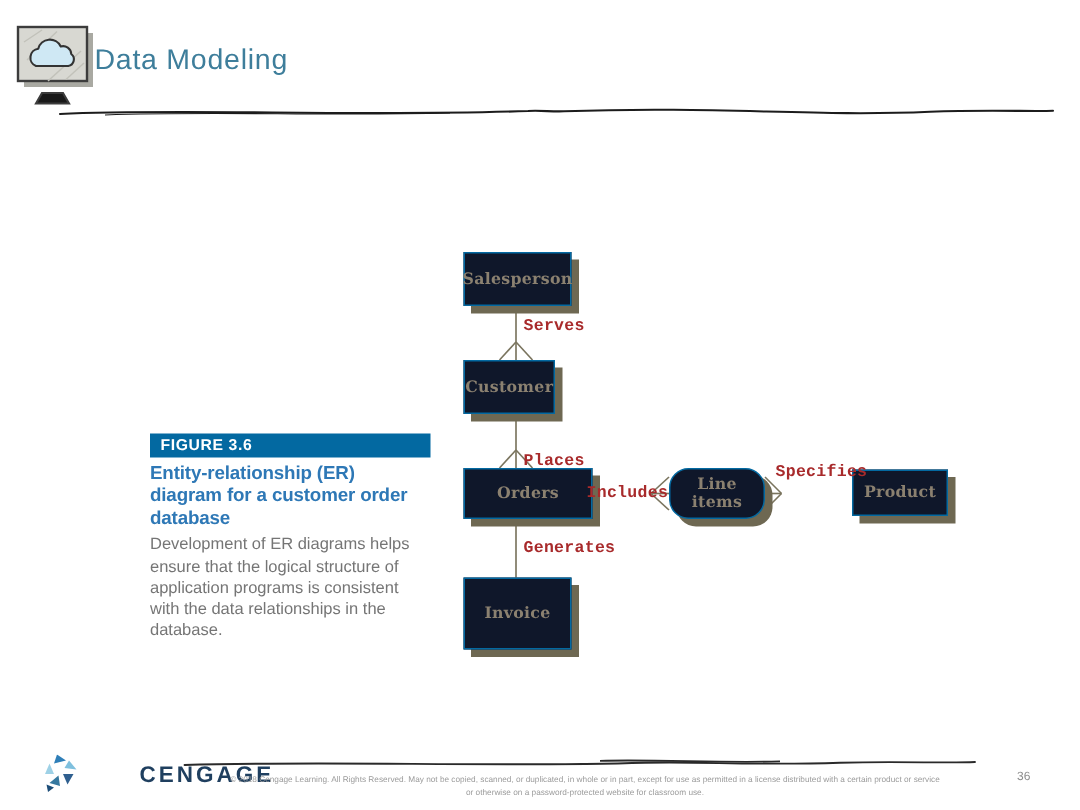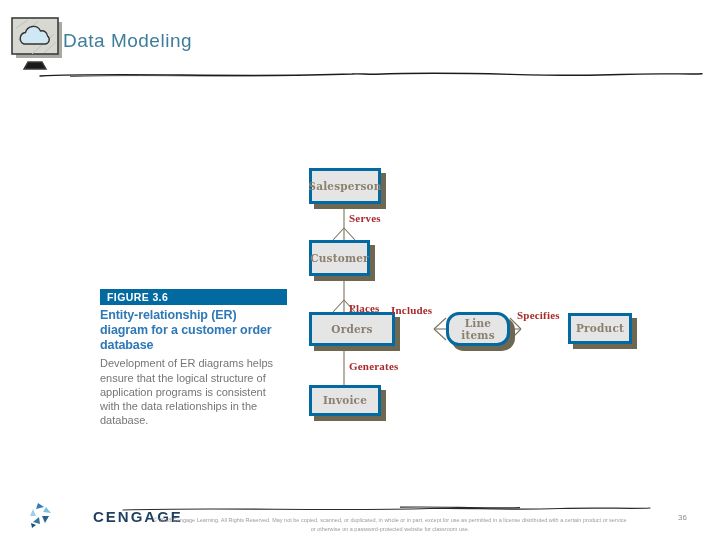--- a/index.html
+++ b/index.html
@@ -14,36 +14,36 @@
 
   
   .fig { position:absolute; left:100px; top:289px; width:187px; }
   .fig-bar { background:#0369a1; color:#ffffff; font-size:10.5px; font-weight:bold;
              height:16px; line-height:16px; padding-left:7px; letter-spacing:0.4px; }
   .fig-heading { margin-top:3px; color:#2e78b6; font-size:12.5px; font-weight:bold; line-height:1.18;
                  letter-spacing:-0.1px; }
   .fig-body { margin-top:4px; color:#757575; font-size:11px; line-height:1.3; }
 
   
-  .entity { position:absolute; background:#e5e5e5; border:3px solid #0369a1;
+  .entity { position:absolute; background:#0f172a; border:1px solid #0369a1;
             box-shadow:5px 5px 0 #6e6852; display:flex; align-items:center; justify-content:center;
             font-family:"DejaVu Serif", serif; font-weight:bold; font-size:10.5px; color:#8b8170;
             text-align:center; line-height:1.15; letter-spacing:0.2px; }
   .e-salesperson { left:309px; top:168px; width:72px; height:36px; }
   .e-customer    { left:309px; top:240px; width:61px; height:36px; }
   .e-orders      { left:309px; top:312px; width:86px; height:34px; }
-  .e-invoice     { left:309px; top:385px; width:72px; height:31px; }
+  .e-invoice     { left:309px; top:385px; width:72px; height:48px; }
   .e-lineitems   { left:446px; top:312px; width:64px; height:34px; padding:0 10px;border-radius:13px; }
   .e-product     { left:568px; top:313px; width:64px; height:31px; }
 
-  .rel { position:absolute; font-family:Liberation Serif, serif; font-weight:bold; font-size:11px;
+  .rel { position:absolute; font-family:Liberation Mono, monospace; font-weight:bold; font-size:11px;
          color:#a82a2b; letter-spacing:0.2px; }
   .r-serves    { left:349px; top:212px; }
   .r-places    { left:349px; top:302px; }
-  .r-includes  { left:391px; top:304px; }
+  .r-includes  { left:391px; top:323px; }
   .r-specifies { left:517px; top:309px; }
   .r-generates { left:349px; top:360px; }
 
   .connectors { position:absolute; left:0; top:0; width:720px; height:540px; pointer-events:none; }
 
   
   .foot-rule { position:absolute; left:0; top:0; width:720px; height:540px; pointer-events:none; }
   .brand { position:absolute; left:28px; top:503px; display:flex; align-items:center;gap:35px; }
   .brand-text { margin-left:6px; color:#1f3f5f; font-size:15px; font-weight:bold; letter-spacing:2px; }
   .copyright { position:absolute; left:130px; top:516px; width:520px; text-align:center;

